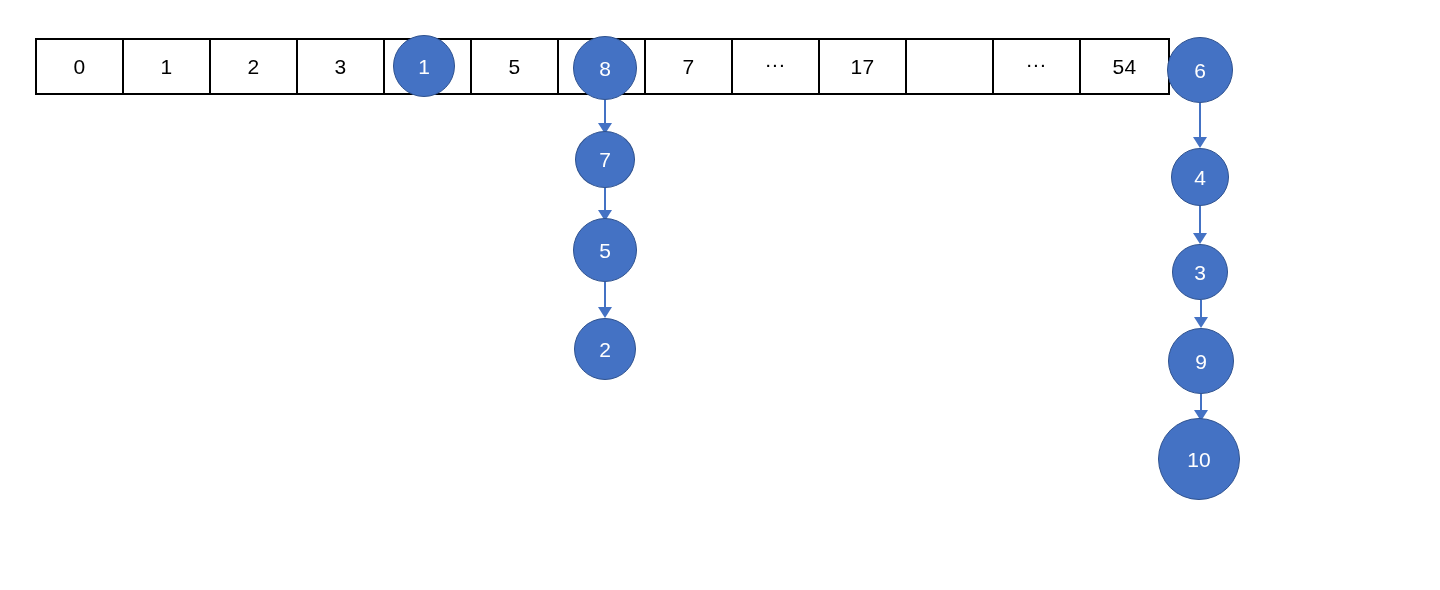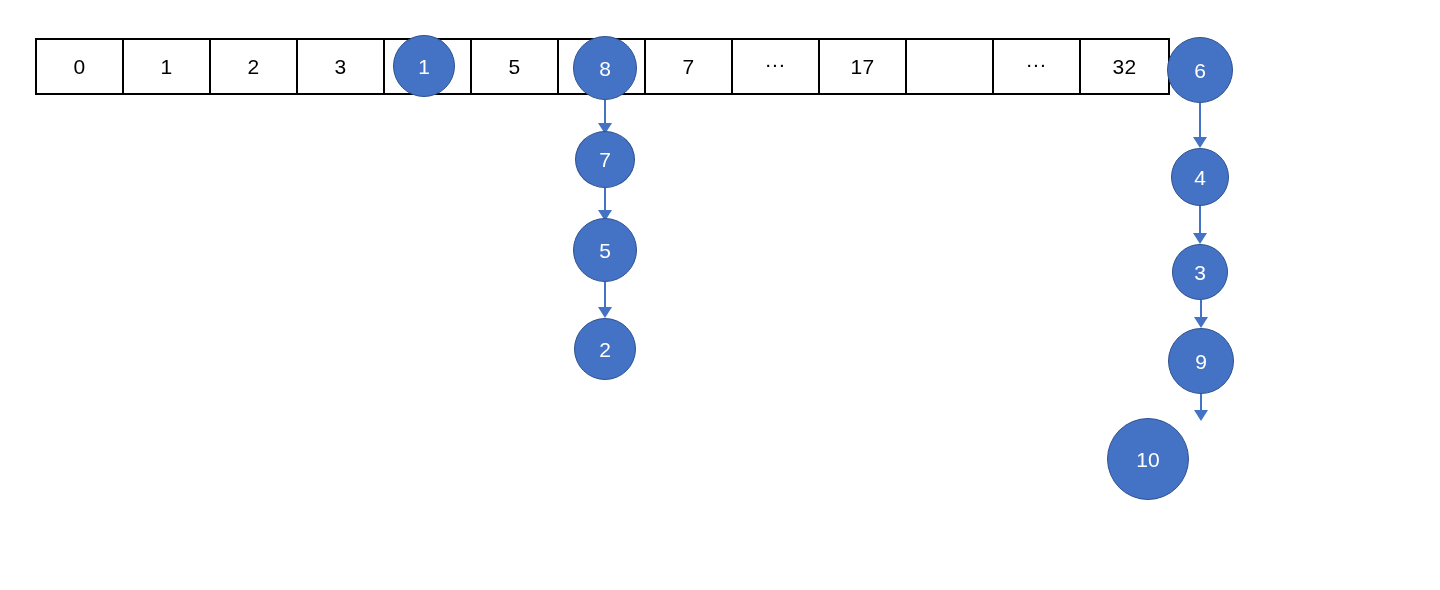--- a/index.html
+++ b/index.html
@@ -106,21 +106,21 @@
     <div class="bucket-cell">2</div>
     <div class="bucket-cell">3</div>
     <div class="bucket-cell"></div>
     <div class="bucket-cell">5</div>
     <div class="bucket-cell"></div>
     <div class="bucket-cell">7</div>
     <div class="bucket-cell is-ellipsis">...</div>
     <div class="bucket-cell">17</div>
     <div class="bucket-cell"></div>
     <div class="bucket-cell is-ellipsis">...</div>
-    <div class="bucket-cell">32</div>
+    <div class="bucket-cell">54</div>
   </div>
 
   <div class="node" style="left:393px; top:35px; width:62px; height:62px;">1</div>
 
   <div class="node" style="left:573px; top:36px; width:64px; height:64px;">8</div>
   <div class="arrow" style="left:597px; top:100px; width:16px; height:34px;">
     <div class="shaft" style="height:24px;"></div>
     <div class="head"></div>
   </div>
 
@@ -155,15 +155,15 @@
     <div class="shaft" style="height:18px;"></div>
     <div class="head"></div>
   </div>
 
   <div class="node" style="left:1168px; top:328px; width:66px; height:66px;">9</div>
   <div class="arrow" style="left:1193px; top:394px; width:16px; height:27px;">
     <div class="shaft" style="height:17px;"></div>
     <div class="head"></div>
   </div>
 
-  <div class="node" style="left:1107px; top:418px; width:82px; height:82px;">10</div>
+  <div class="node" style="left:1158px; top:418px; width:82px; height:82px;">10</div>
 
 </div>
 
 </body></html>

